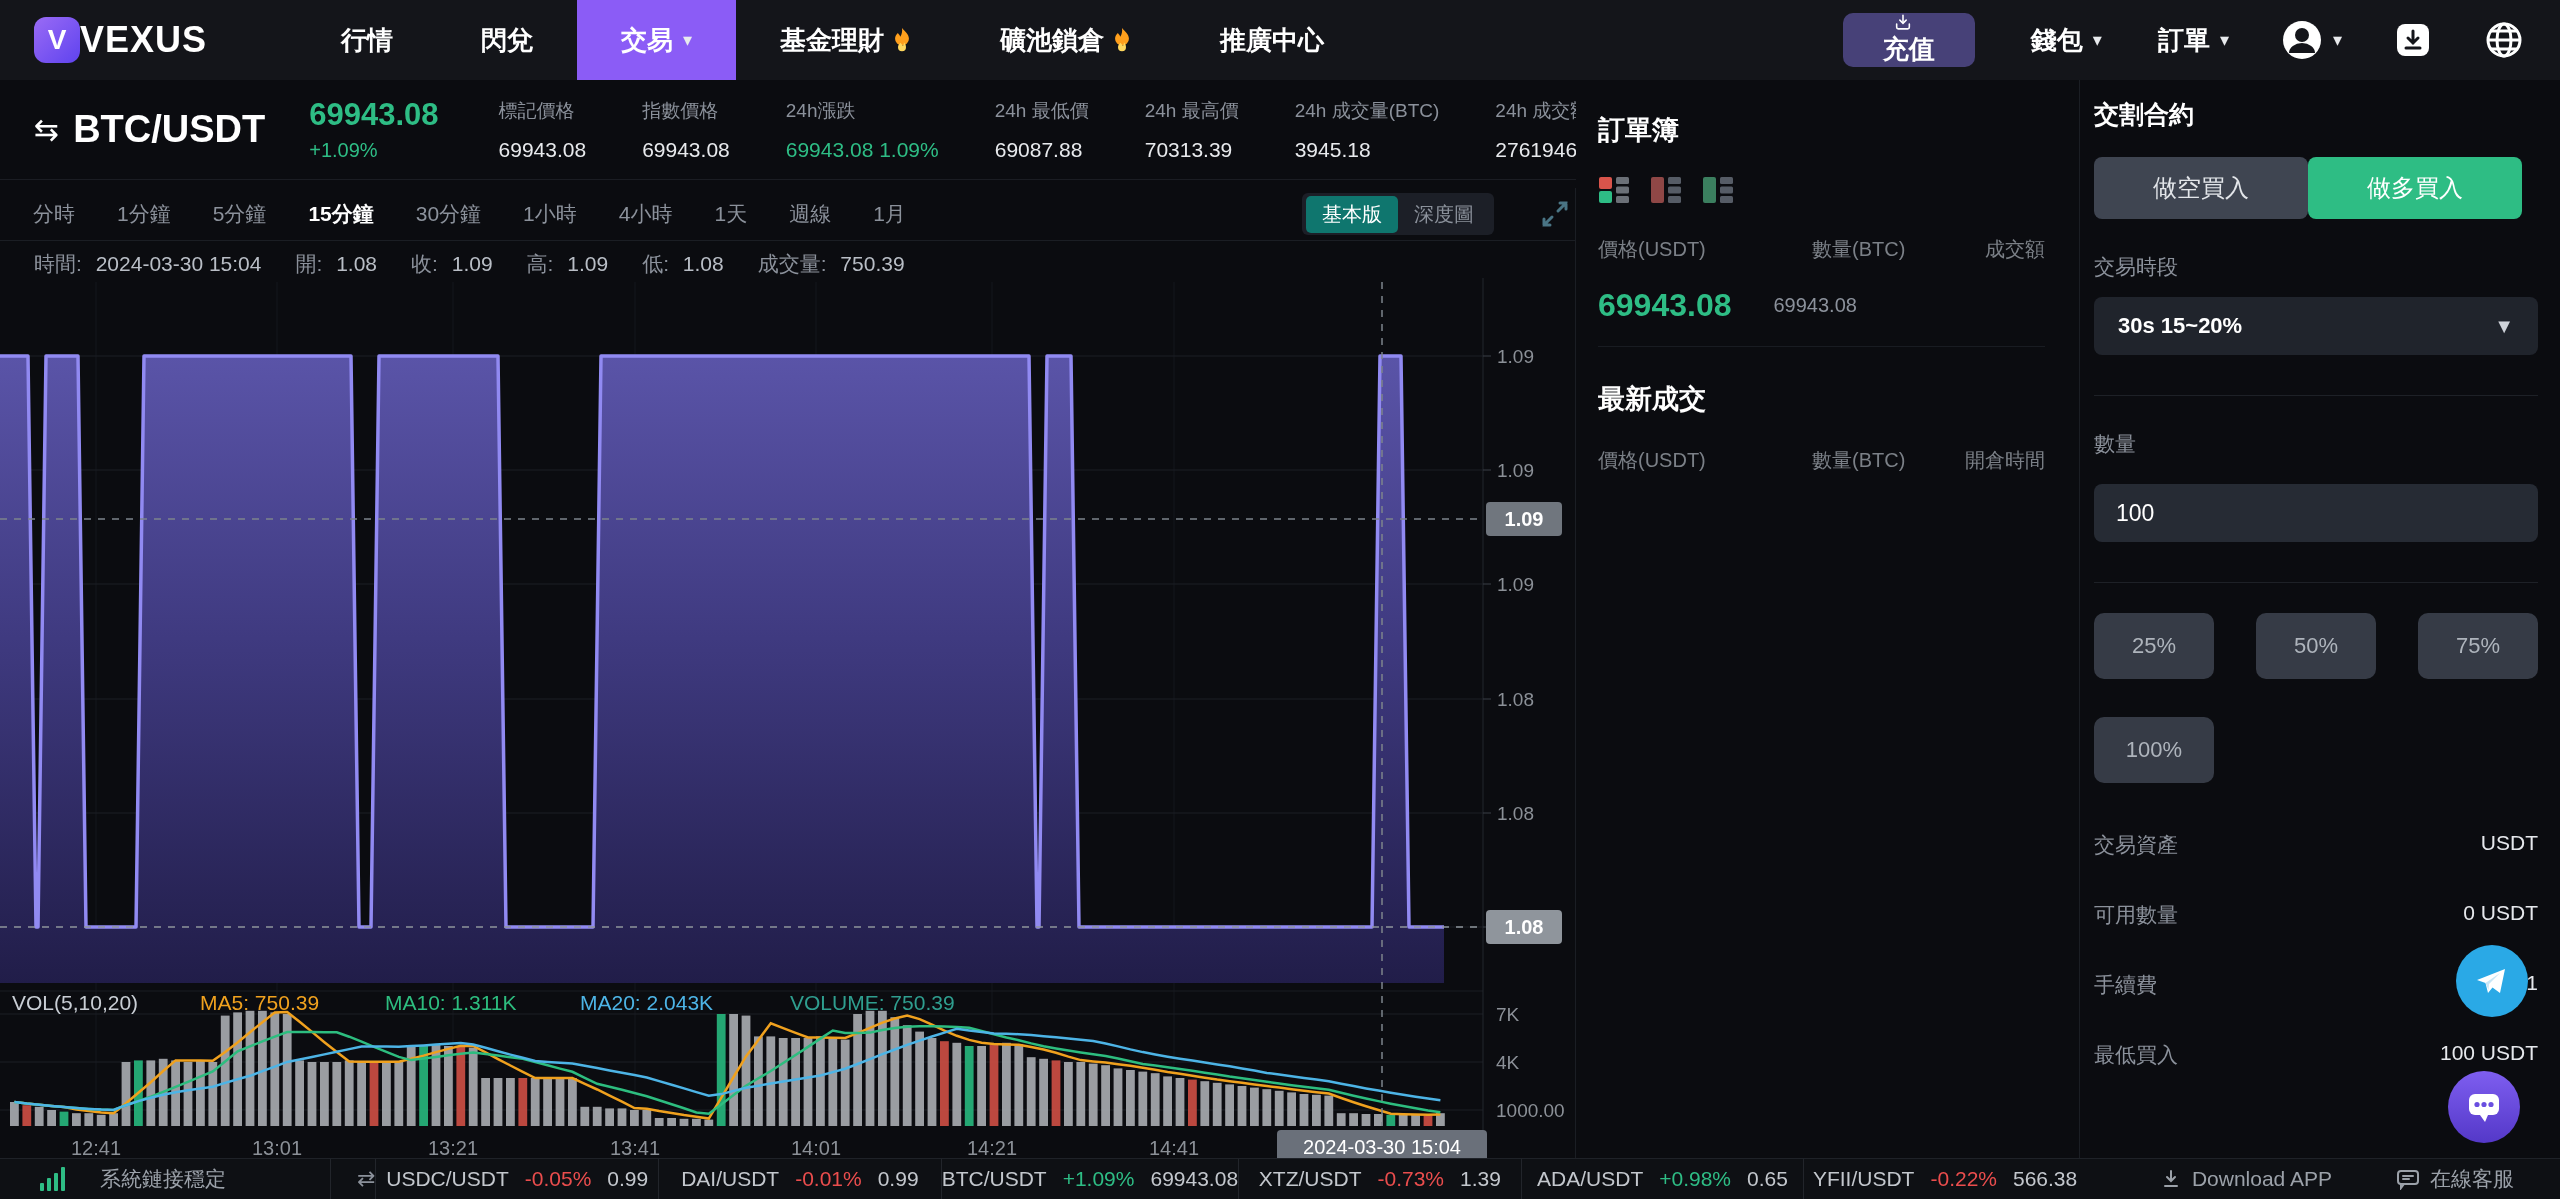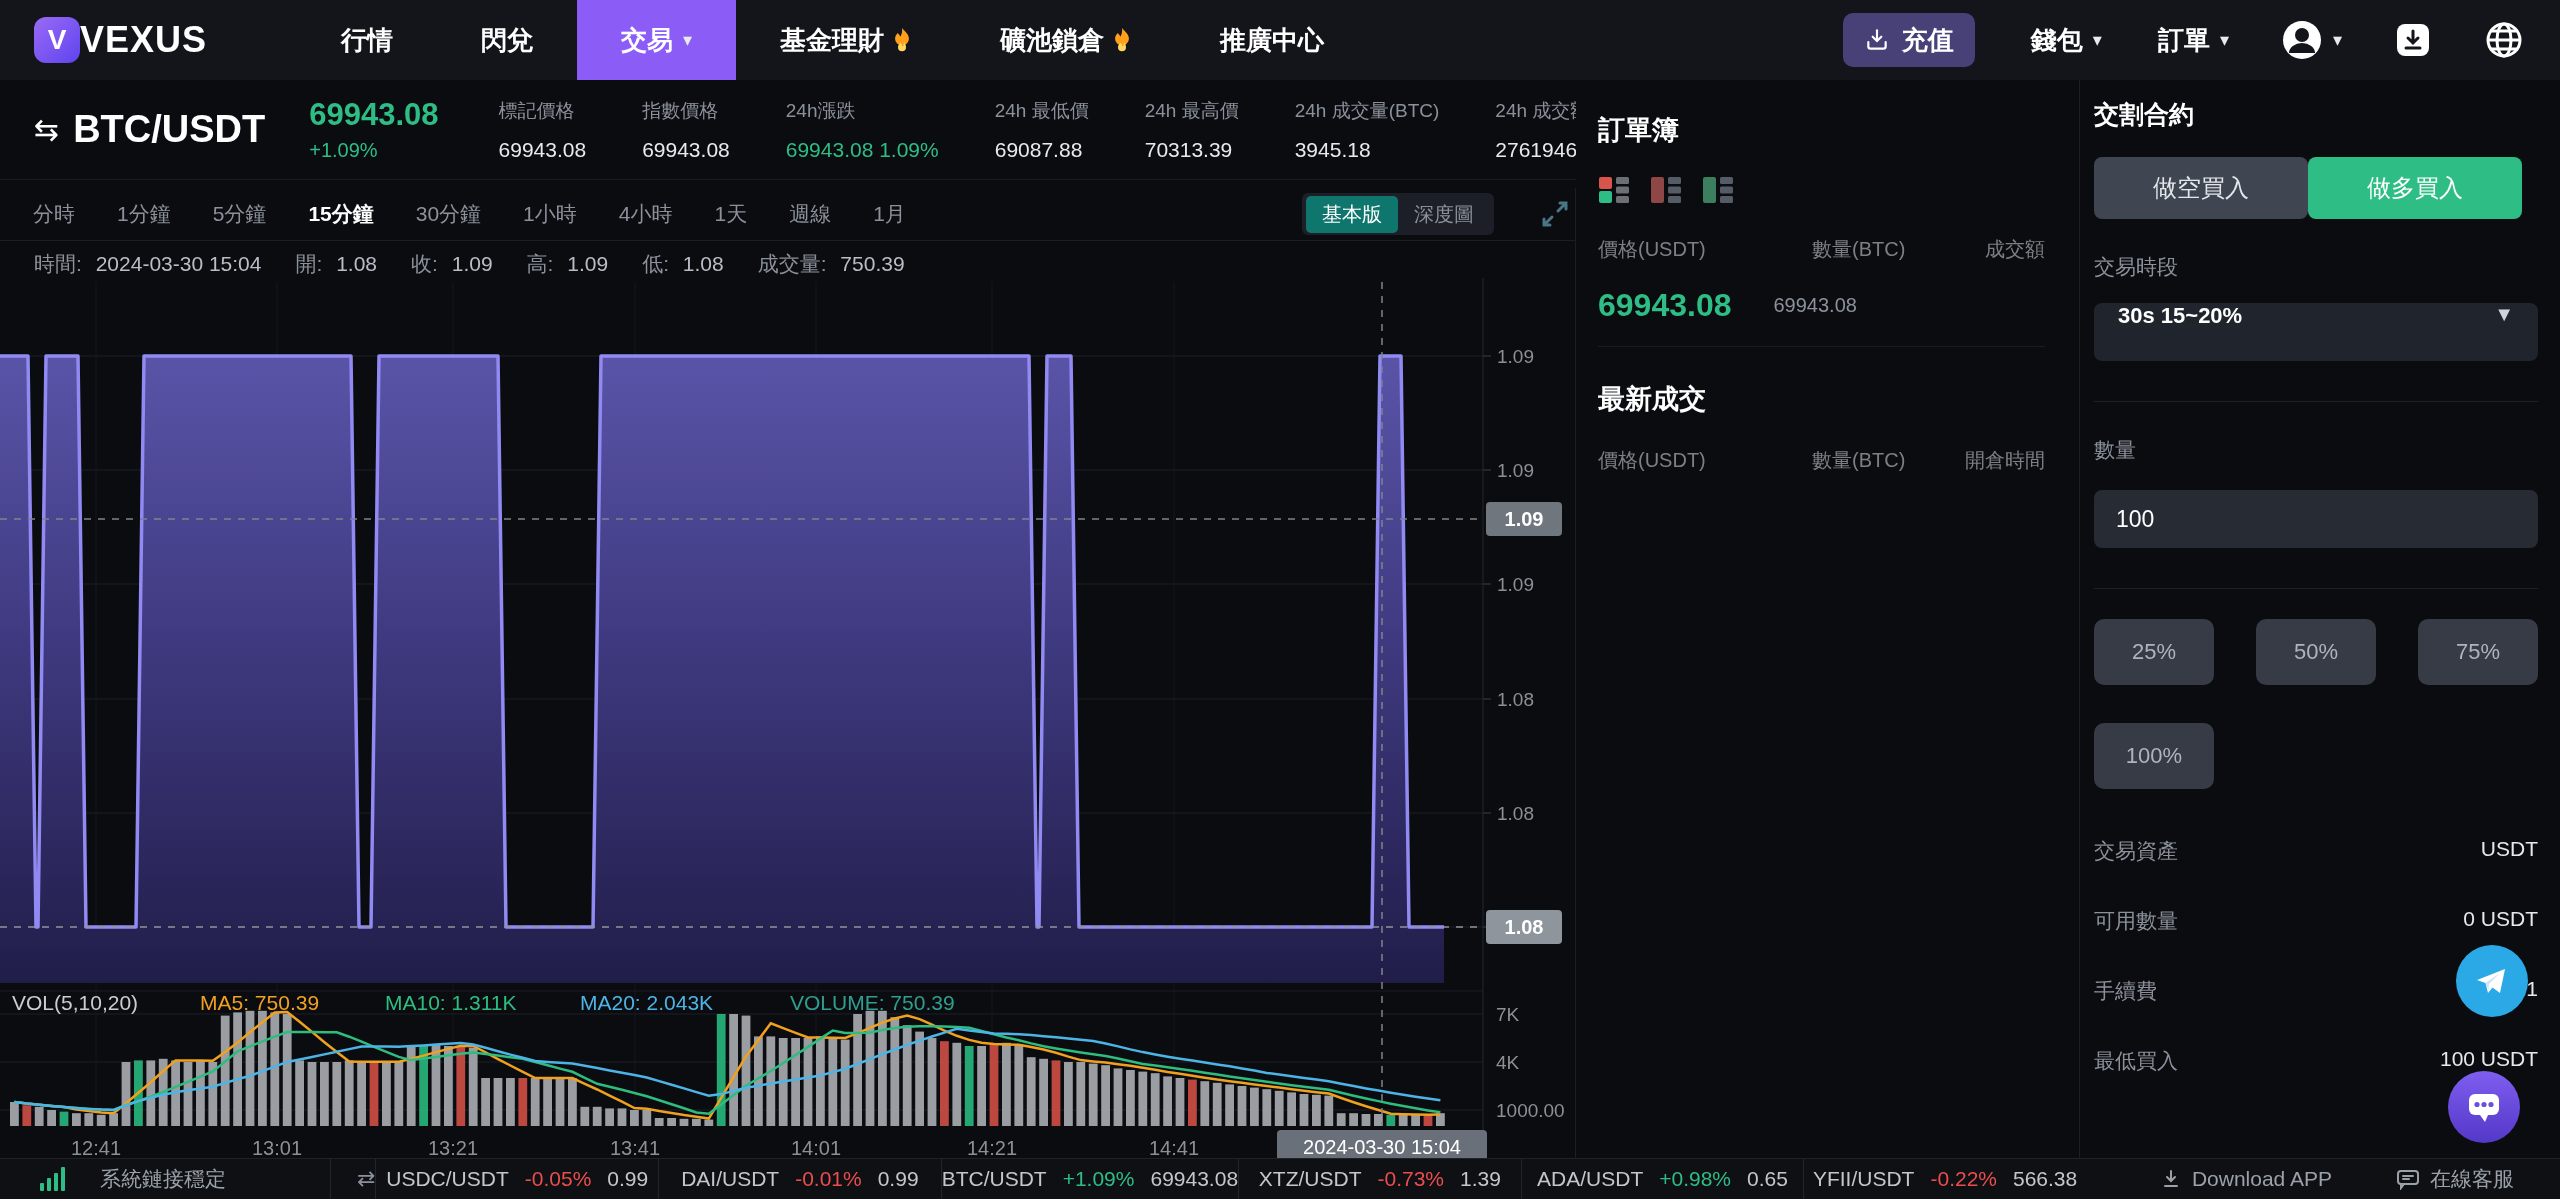--- a/index.html
+++ b/index.html
@@ -8,21 +8,21 @@
 
   
   #nav{position:absolute;left:0;top:0;width:2560px;height:80px;background:#14151a;display:flex;align-items:center;}
   .logo-box{width:46px;height:46px;border-radius:12px;margin-left:34px;background:linear-gradient(135deg,#9a6bf5,#5f43ef);display:flex;align-items:center;justify-content:center;color:#fff;font-weight:bold;font-size:28px;}
   .brand{font-size:36px;font-weight:bold;color:#fff;letter-spacing:1px;}
   #nav-menu{display:flex;height:80px;margin-left:90px;}
   .nav-item{display:flex;align-items:center;height:80px;padding:0 44px;color:#fff;font-size:26px;font-weight:bold;cursor:pointer;}
   .nav-item.active{background:#8b5cf6;}
   .nav-caret{font-size:18px;margin-left:10px;color:#e8eaed;}
   #nav-right{margin-left:auto;display:flex;align-items:center;margin-right:36px;}
-  .deposit-btn{display:flex;align-items:center;justify-content:center;width:132px;height:54px;border-radius:10px;background:#474178;color:#fff;font-size:26px;font-weight:bold;cursor:pointer;}
+  .deposit-btn{display:flex;align-items:center;justify-content:center;width:132px;height:54px;border-radius:10px;background:#474178;color:#fff;font-size:26px;font-weight:bold;cursor:pointer;flex-direction:column;}
   .deposit-btn svg{margin-right:12px;}
   .nav-link{display:flex;align-items:center;color:#fff;font-size:26px;font-weight:bold;margin-left:56px;cursor:pointer;}
   .icon-btn{margin-left:52px;display:flex;align-items:center;cursor:pointer;}
 
   
   #pairbar{position:absolute;left:0;top:80px;width:2560px;height:100px;border-bottom:1px solid #1b1d23;display:flex;align-items:center;background:#0b0c10;}
   .swap-ico{font-size:30px;color:#fff;margin-left:34px;}
   .pair-symbol{font-size:38px;font-weight:bold;color:#fff;margin-left:14px;}
   .price-col{margin-left:44px;display:flex;flex-direction:column;}
   .price-main{font-size:31px;font-weight:bold;color:#2ebd85;}
@@ -63,21 +63,21 @@
   #trades-title{margin-top:34px;}
 
   
   #trade{position:absolute;left:2080px;top:80px;width:480px;height:1078px;padding:0 22px 0 14px;background:#0b0c10;}
   #trade-title{margin-top:18px;font-size:25px;}
   #side-btns{display:flex;margin-top:26px;}
   .side-btn{flex:1;height:62px;border-radius:8px;display:flex;align-items:center;justify-content:center;font-size:24px;cursor:pointer;}
   .side-btn.long{background:#2ebd84;color:#fff;margin-right:16px;}
   .side-btn.short{background:#3f4551;color:#e3e6ea;}
   .t-label{font-size:21px;color:#8b919b;margin-top:34px;}
-  #period-select{margin-top:22px;height:58px;background:#20242c;border-radius:8px;display:flex;align-items:flex-start;padding:0 24px;cursor:pointer;}
+  #period-select{margin-top:16px;height:58px;background:#20242c;border-radius:8px;display:flex;align-items:center;padding:0 24px;cursor:pointer;}
   #period-value{font-size:22px;font-weight:bold;color:#fff;flex:1;}
   .sel-caret{color:#cfd3da;font-size:20px;}
   .t-divider{height:1px;background:#1e2127;margin-top:40px;}
   #amount-input{margin-top:26px;height:58px;background:#262b34;border-radius:8px;display:flex;align-items:center;padding:0 22px;font-size:23px;color:#fff;}
   #pct-grid{display:grid;grid-template-columns:repeat(3,120px);justify-content:space-between;row-gap:38px;margin-top:30px;}
   .pct{height:66px;background:#363b46;border:none;border-radius:10px;color:#aeb4bc;font-size:22px;cursor:pointer;}
   #buy-btn{margin-top:36px;width:100%;height:60px;background:#21ba78;border:none;border-radius:10px;color:#fff;font-size:24px;cursor:pointer;}
   .trow{display:flex;justify-content:space-between;font-size:21px;margin-top:42px;}
   .trow .tl{color:#8b919b;}
   .trow .tv{color:#e6e8ec;}

